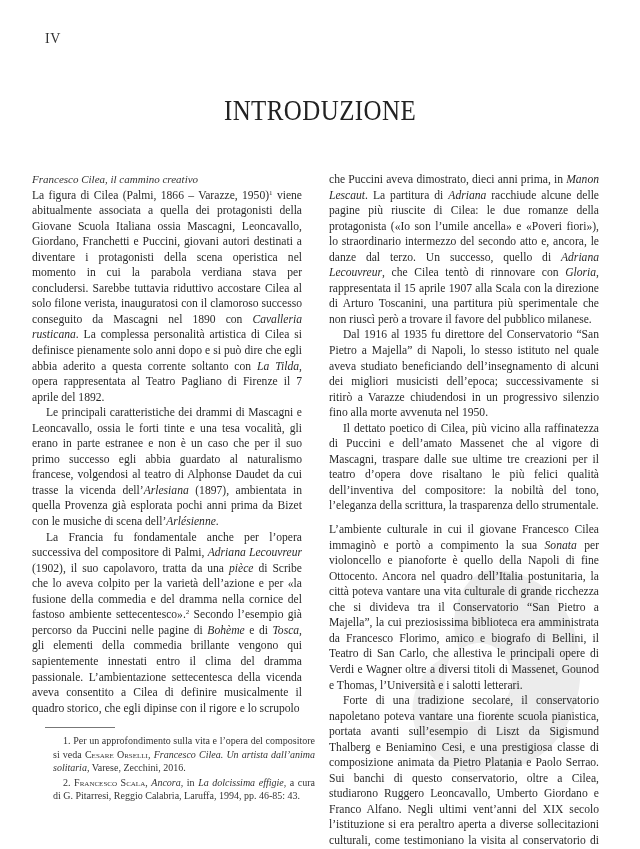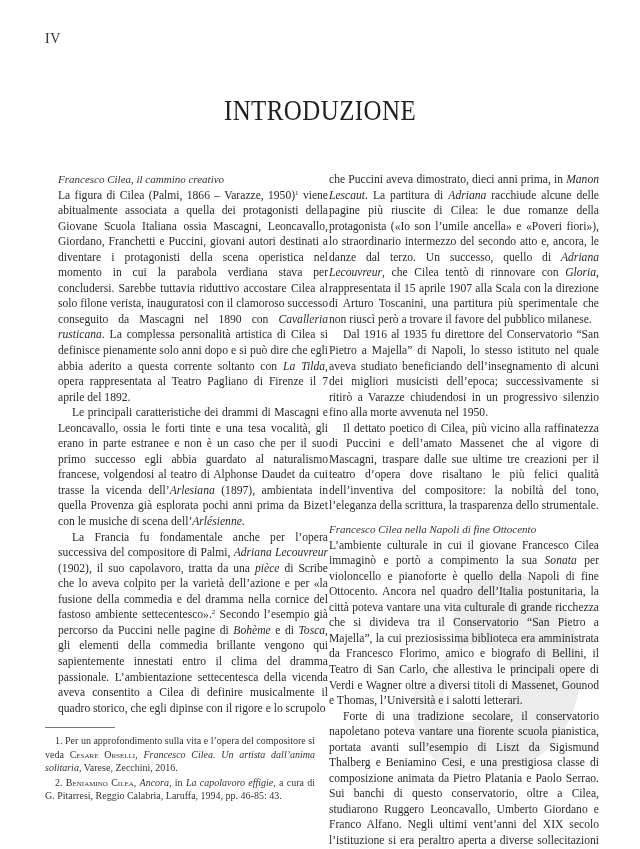--- a/index.html
+++ b/index.html
@@ -5,32 +5,32 @@
   html, body { margin: 0; padding: 0; background: #ffffff; }
   body { width: 640px; height: 849px; position: relative; overflow: hidden;
          font-family: "Liberation Serif", "DejaVu Serif", serif; color: #2a2a2a; }
   .page-number { position: absolute; left: 45px; top: 31px; font-size: 14px; letter-spacing: 0.5px; color: #333; }
   .title { position: absolute; left: 0; width: 640px; top: 94px; text-align: center;
            font-family: "Liberation Serif", "DejaVu Serif", serif; font-size: 29px; font-weight: normal;
            letter-spacing: 0.5px; color: #222; transform: scaleX(0.86); transform-origin: 50% 0; }
   .watermark { position: absolute; left: 390px; top: 560px; width: 200px; height: 220px; pointer-events: none; }
   .col { position: absolute; top: 172px; width: 270px; font-size: 11.6px; line-height: 15.55px; text-align: justify;
          hyphens: manual; }
-  .col-left { left: 58px; }
+  .col-left { left: 32px; }
   .col-right { left: 329px; }
   .col p { margin: 0; }
   .col p.indent { text-indent: 14px; }
   .section-heading { font-style: italic; font-size: 11px; margin: 0 0 1px 0; color: #333; }
   .gap { height: 8px; }
   em { font-style: italic; }
   .sc { font-variant: small-caps; }
   sup { font-size: 7px; line-height: 0; vertical-align: 4px; }
   .footnote-rule { position: absolute; left: 45px; top: 727px; width: 70px; border-top: 1px solid #777; }
   .footnotes { position: absolute; left: 45px; top: 734px; width: 270px; font-size: 10px; line-height: 13.6px; text-align: justify; color: #333; }
-  .footnotes p { margin: 0 0 1px 0; text-indent: 10px; }
+  .footnotes p { margin: 0 0 1px 8px; text-indent: 10px; }
 </style>
 </head>
 <body>
 
 <div>
   <div class="page-number">IV</div>
   <h1 class="title" style="margin:0;">INTRODUZIONE</h1>
 
   <svg class="watermark" viewBox="0 0 200 220">
     <path d="M100 10 C160 10 195 60 190 120 C185 180 140 215 95 210 C60 205 40 180 45 150 C70 170 110 165 120 130 C130 95 95 70 70 90 C55 60 70 15 100 10 Z" fill="#ececec"></path>
@@ -41,23 +41,22 @@
       <p class="section-heading">Francesco Cilea, il cammino creativo</p>
       <p><span>La figura di Cilea (Palmi, 1866 – Varazze, 1950)</span><sup>1</sup><span> viene abitualmente associata a quella dei protagonisti della Giovane Scuola Italiana ossia Mascagni, Leoncavallo, Giordano, Franchetti e Puccini, giovani autori destinati a diventare i protagonisti della scena operistica nel momento in cui la parabola verdiana stava per concludersi. Sarebbe tuttavia riduttivo accostare Cilea al solo filone verista, inauguratosi con il clamoroso successo conseguito da Mascagni nel 1890 con </span><em>Cavalleria rusticana</em><span>. La complessa personalità artistica di Cilea si definisce pienamente solo anni dopo e si può dire che egli abbia aderito a questa corrente soltanto con </span><em>La Tilda</em><span>, opera rappresentata al Teatro Pagliano di Firenze il 7 aprile del 1892.</span></p>
       <p class="indent"><span>Le principali caratteristiche dei drammi di Mascagni e Leoncavallo, ossia le forti tinte e una tesa vocalità, gli erano in parte estranee e non è un caso che per il suo primo successo egli abbia guardato al naturalismo francese, volgendosi al teatro di Alphonse Daudet da cui trasse la vicenda dell’</span><em>Arlesiana</em><span> (1897), ambientata in quella Provenza già esplorata pochi anni prima da Bizet con le musiche di scena dell’</span><em>Arlésienne</em><span>.</span></p>
       <p class="indent"><span>La Francia fu fondamentale anche per l’opera successiva del compositore di Palmi, </span><em>Adriana Lecouvreur</em><span> (1902), il suo capolavoro, tratta da una </span><em>pièce</em><span> di Scribe che lo aveva colpito per la varietà dell’azione e per «la fusione della commedia e del dramma nella cornice del fastoso ambiente settecentesco».</span><sup>2</sup><span> Secondo l’esempio già percorso da Puccini nelle pagine di </span><em>Bohème</em><span> e di </span><em>Tosca</em><span>, gli elementi della commedia brillante vengono qui sapientemente innestati entro il clima del dramma passionale. L’ambientazione settecentesca della vicenda aveva consentito a Cilea di definire musicalmente il quadro storico, che egli dipinse con il rigore e lo scrupolo </span></p>
     </div>
   <div class="col col-right" id="col-right">
       <p class=""><span>che Puccini aveva dimostrato, dieci anni prima, in </span><em>Manon Lescaut</em><span>. La partitura di </span><em>Adriana</em><span> racchiude alcune delle pagine più riuscite di Cilea: le due romanze della protagonista («Io son l’umile ancella» e «Poveri fiori»), lo straordinario intermezzo del secondo atto e, ancora, le danze dal terzo. Un successo, quello di </span><em>Adriana Lecouvreur</em><span>, che Cilea tentò di rinnovare con </span><em>Gloria</em><span>, rappresentata il 15 aprile 1907 alla Scala con la direzione di Arturo Toscanini, una partitura più sperimentale che non riuscì però a trovare il favore del pubblico milanese.</span></p>
       <p class="indent"><span>Dal 1916 al 1935 fu direttore del Conservatorio “San Pietro a Majella” di Napoli, lo stesso istituto nel quale aveva studiato beneficiando dell’insegnamento di alcuni dei migliori musicisti dell’epoca; successivamente si ritirò a Varazze chiudendosi in un progressivo silenzio fino alla morte avvenuta nel 1950.</span></p>
       <p class="indent"><span>Il dettato poetico di Cilea, più vicino alla raffinatezza di Puccini e dell’amato Massenet che al vigore di Mascagni, traspare dalle sue ultime tre creazioni per il teatro d’opera dove risaltano le più felici qualità dell’inventiva del compositore: la nobiltà del tono, l’eleganza della scrittura, la trasparenza dello strumentale.</span></p>
       <div class="gap"></div>
-      <p class="section-heading">Francesco Cilea nella Napoli di fine Ottocento</p>
       <p><span>L’ambiente culturale in cui il giovane Francesco Cilea immaginò e portò a compimento la sua </span><em>Sonata</em><span> per violoncello e pianoforte è quello della Napoli di fine Ottocento. Ancora nel quadro dell’Italia postunitaria, la città poteva vantare una vita culturale di grande ricchezza che si divideva tra il Conservatorio “San Pietro a Majella”, la cui preziosissima biblioteca era amministrata da Francesco Florimo, amico e biografo di Bellini, il Teatro di San Carlo, che allestiva le principali opere di Verdi e Wagner oltre a diversi titoli di Massenet, Gounod e Thomas, l’Università e i salotti letterari.</span></p>
       <p class="indent"><span>Forte di una tradizione secolare, il conservatorio napoletano poteva vantare una fiorente scuola pianistica, portata avanti sull’esempio di Liszt da Sigismund Thalberg e Beniamino Cesi, e una prestigiosa classe di composizione animata da Pietro Platania e Paolo Serrao. Sui banchi di questo conservatorio, oltre a Cilea, studiarono Ruggero Leoncavallo, Umberto Giordano e Franco Alfano. Negli ultimi vent’anni del XIX secolo l’istituzione si era peraltro aperta a diverse sollecitazioni culturali, come testimoniano la visita al conservatorio di Richard Wagner, che Cilea e Giordano poterono conoscere personalmente, e i soggiorni napoletani di Čajkovskij. Cilea inizialmente studiò pianoforte sotto</span></p>
     </div>
 
   <div class="footnote-rule"></div>
   <div class="footnotes" id="footnotes">
       <p><span>1. Per un approfondimento sulla vita e l’opera del compositore si veda </span><span class="sc">Cesare Orselli</span><span>, </span><em>Francesco Cilea. Un artista dall’anima solitaria</em><span>, Varese, Zecchini, 2016.</span></p>
-      <p><span>2. </span><span class="sc">Beniamino Cilea</span><span>, </span><em>Ancora</em><span>, in </span><em>La capolavoro effigie</em><span>, a cura di G. Pitarresi, Reggio Calabria, Laruffa, 1994, pp. 46-85: 43.</span></p>
+      <p><span>2. </span><span class="sc">Francesco Scala</span><span>, </span><em>Ancora</em><span>, in </span><em>La dolcissima effigie</em><span>, a cura di G. Pitarresi, Reggio Calabria, Laruffa, 1994, pp. 46-85: 43.</span></p>
     </div>
 </div>
 
 </body></html>

